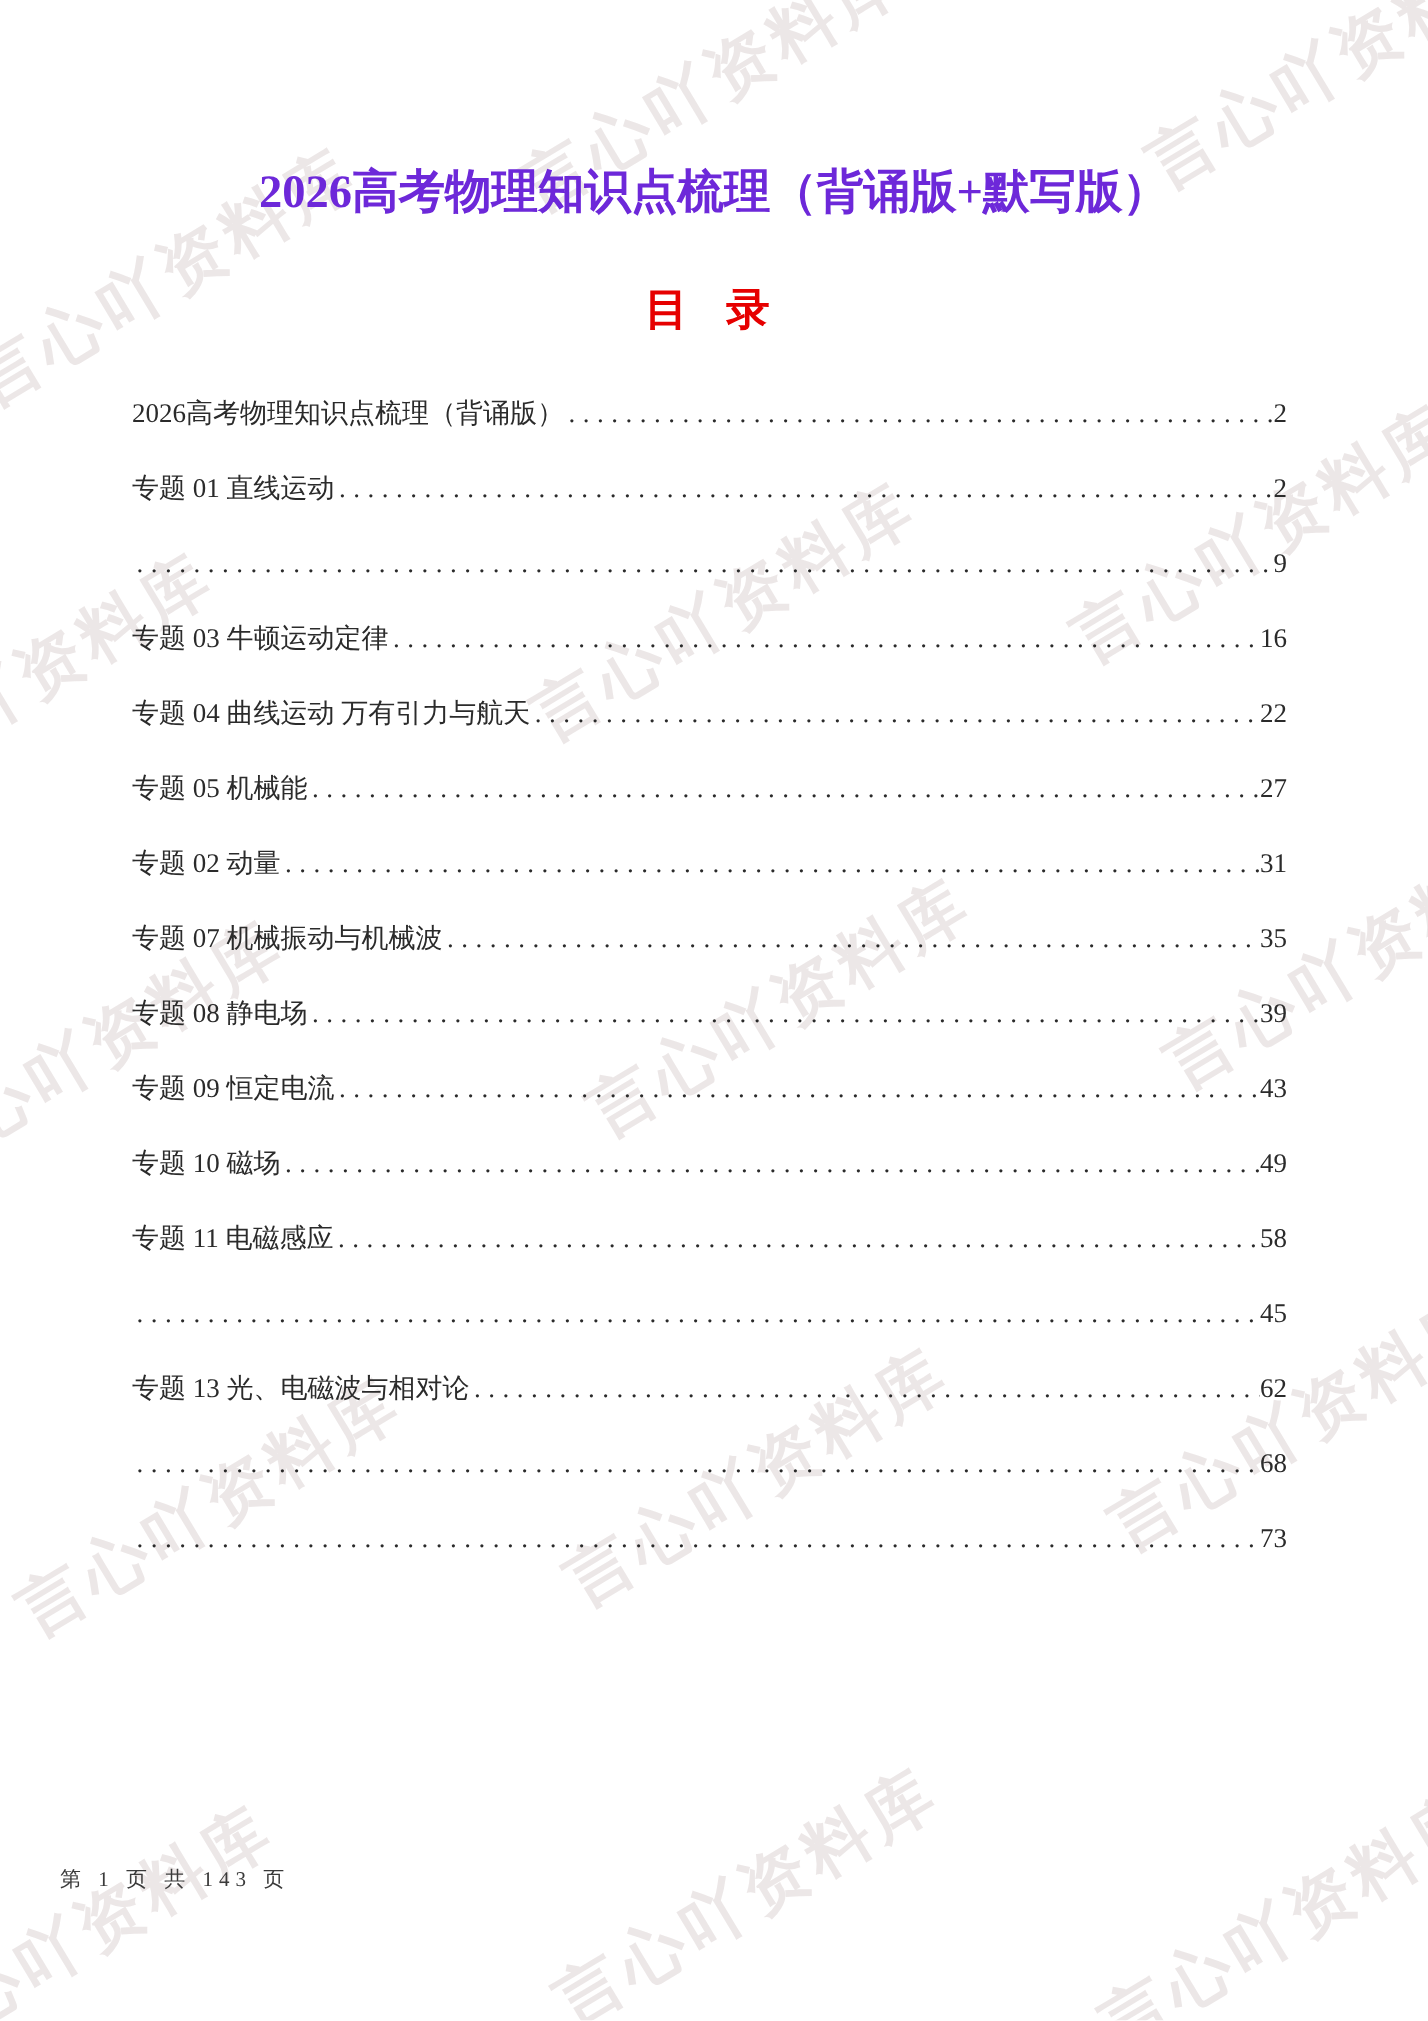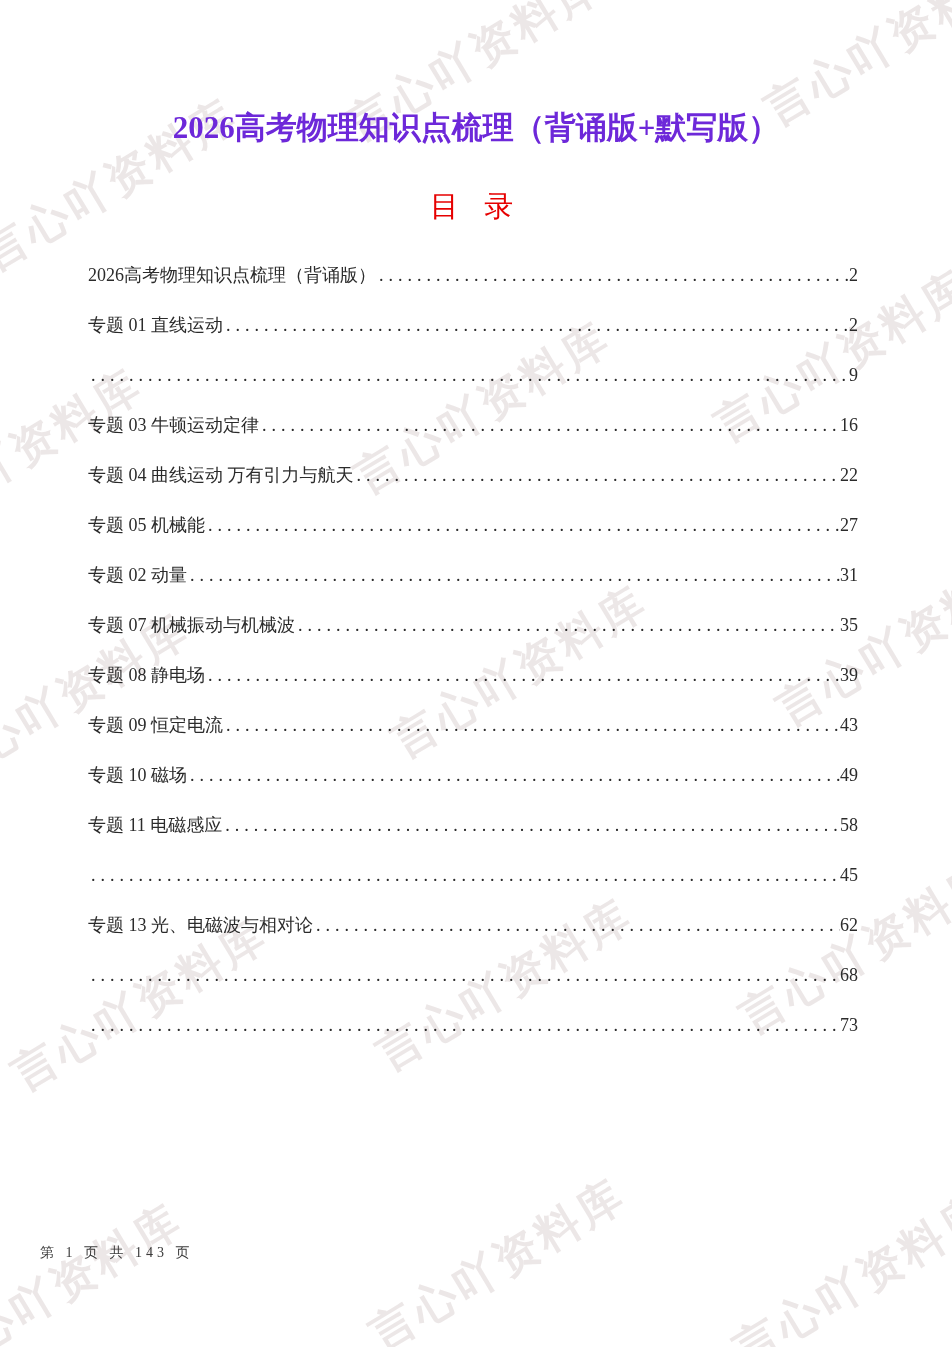--- a/index.html
+++ b/index.html
@@ -21,21 +21,21 @@
   }
   .content{position:absolute;inset:0;z-index:1;}
   .doc-title{
     position:absolute;top:107px;left:0;width:100%;
     margin:0;text-align:center;
     font-size:31px;font-weight:bold;color:#6d28d9;
   }
   .toc-heading{
     position:absolute;top:187px;left:0;width:100%;
     margin:0;text-align:center;
-    font-size:29px;font-weight:normal;color:#e60000;
+    font-size:29px;font-weight:bold;color:#e60000;
     letter-spacing:9px;
   }
   .toc{
     position:absolute;top:250px;left:88px;right:94px;
   }
   .entry{
     height:50px;line-height:50px;
     display:flex;align-items:flex-end;
     font-size:18px;color:#2b2b2b;
   }

